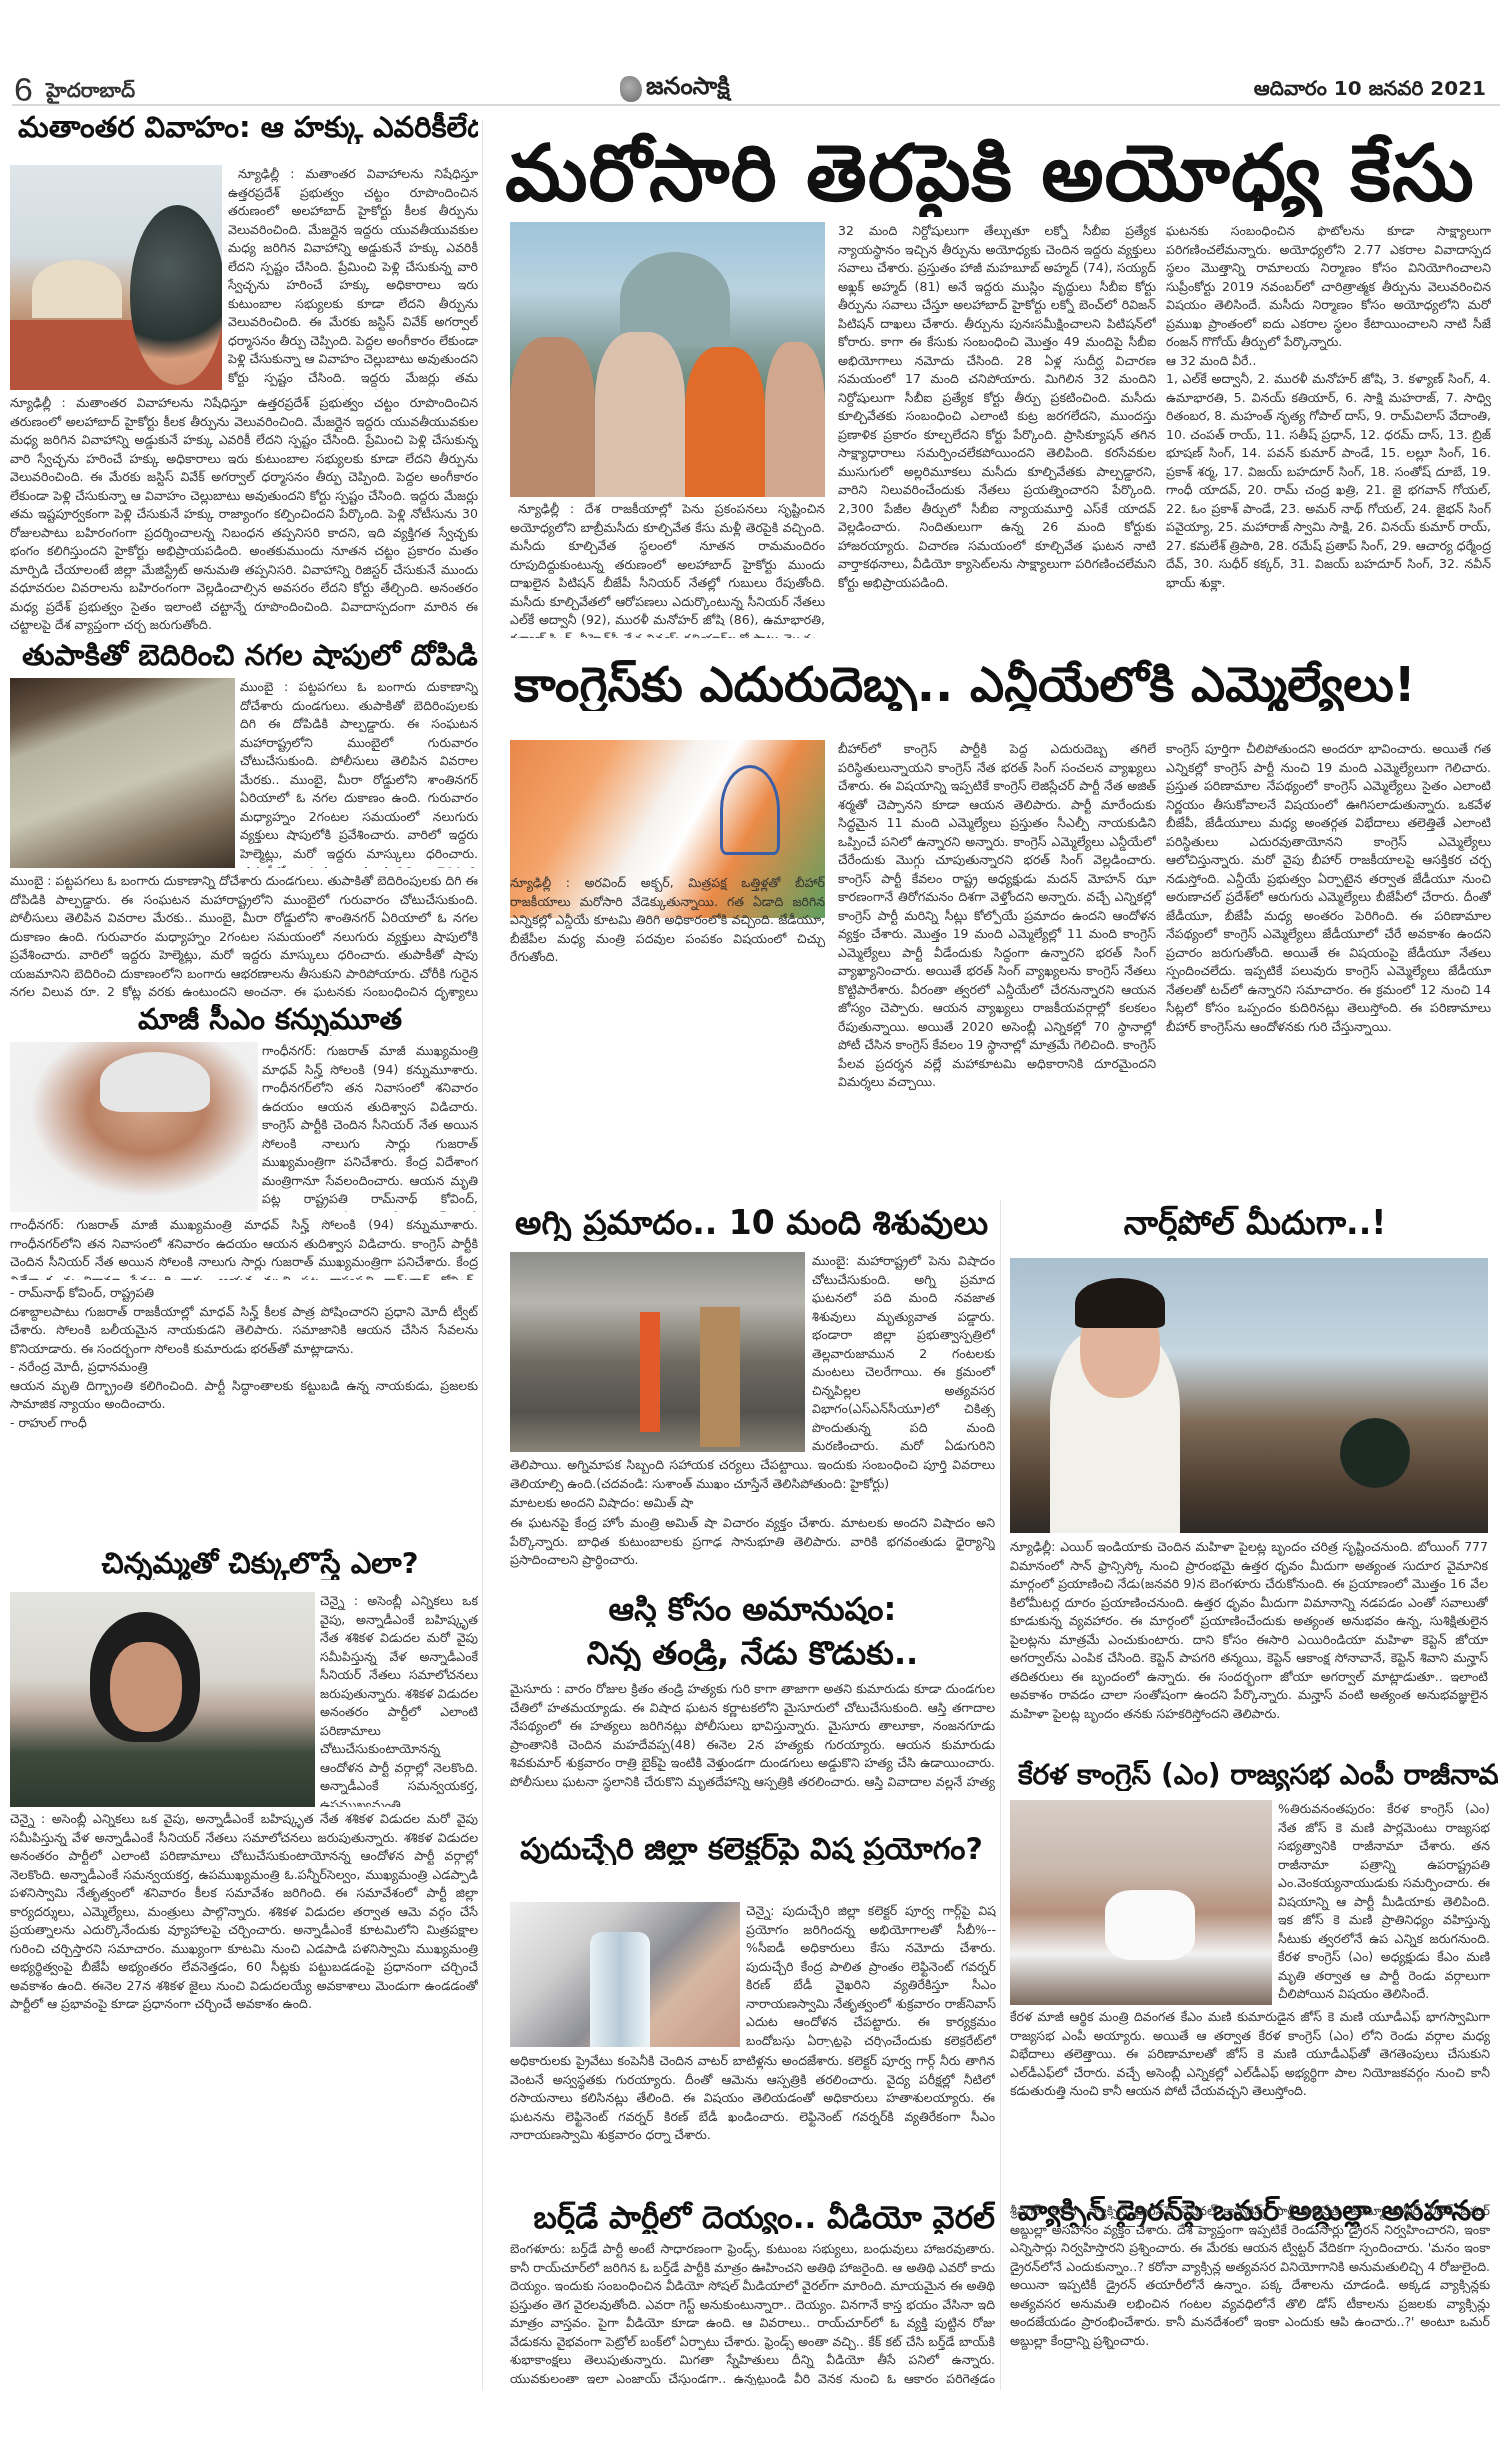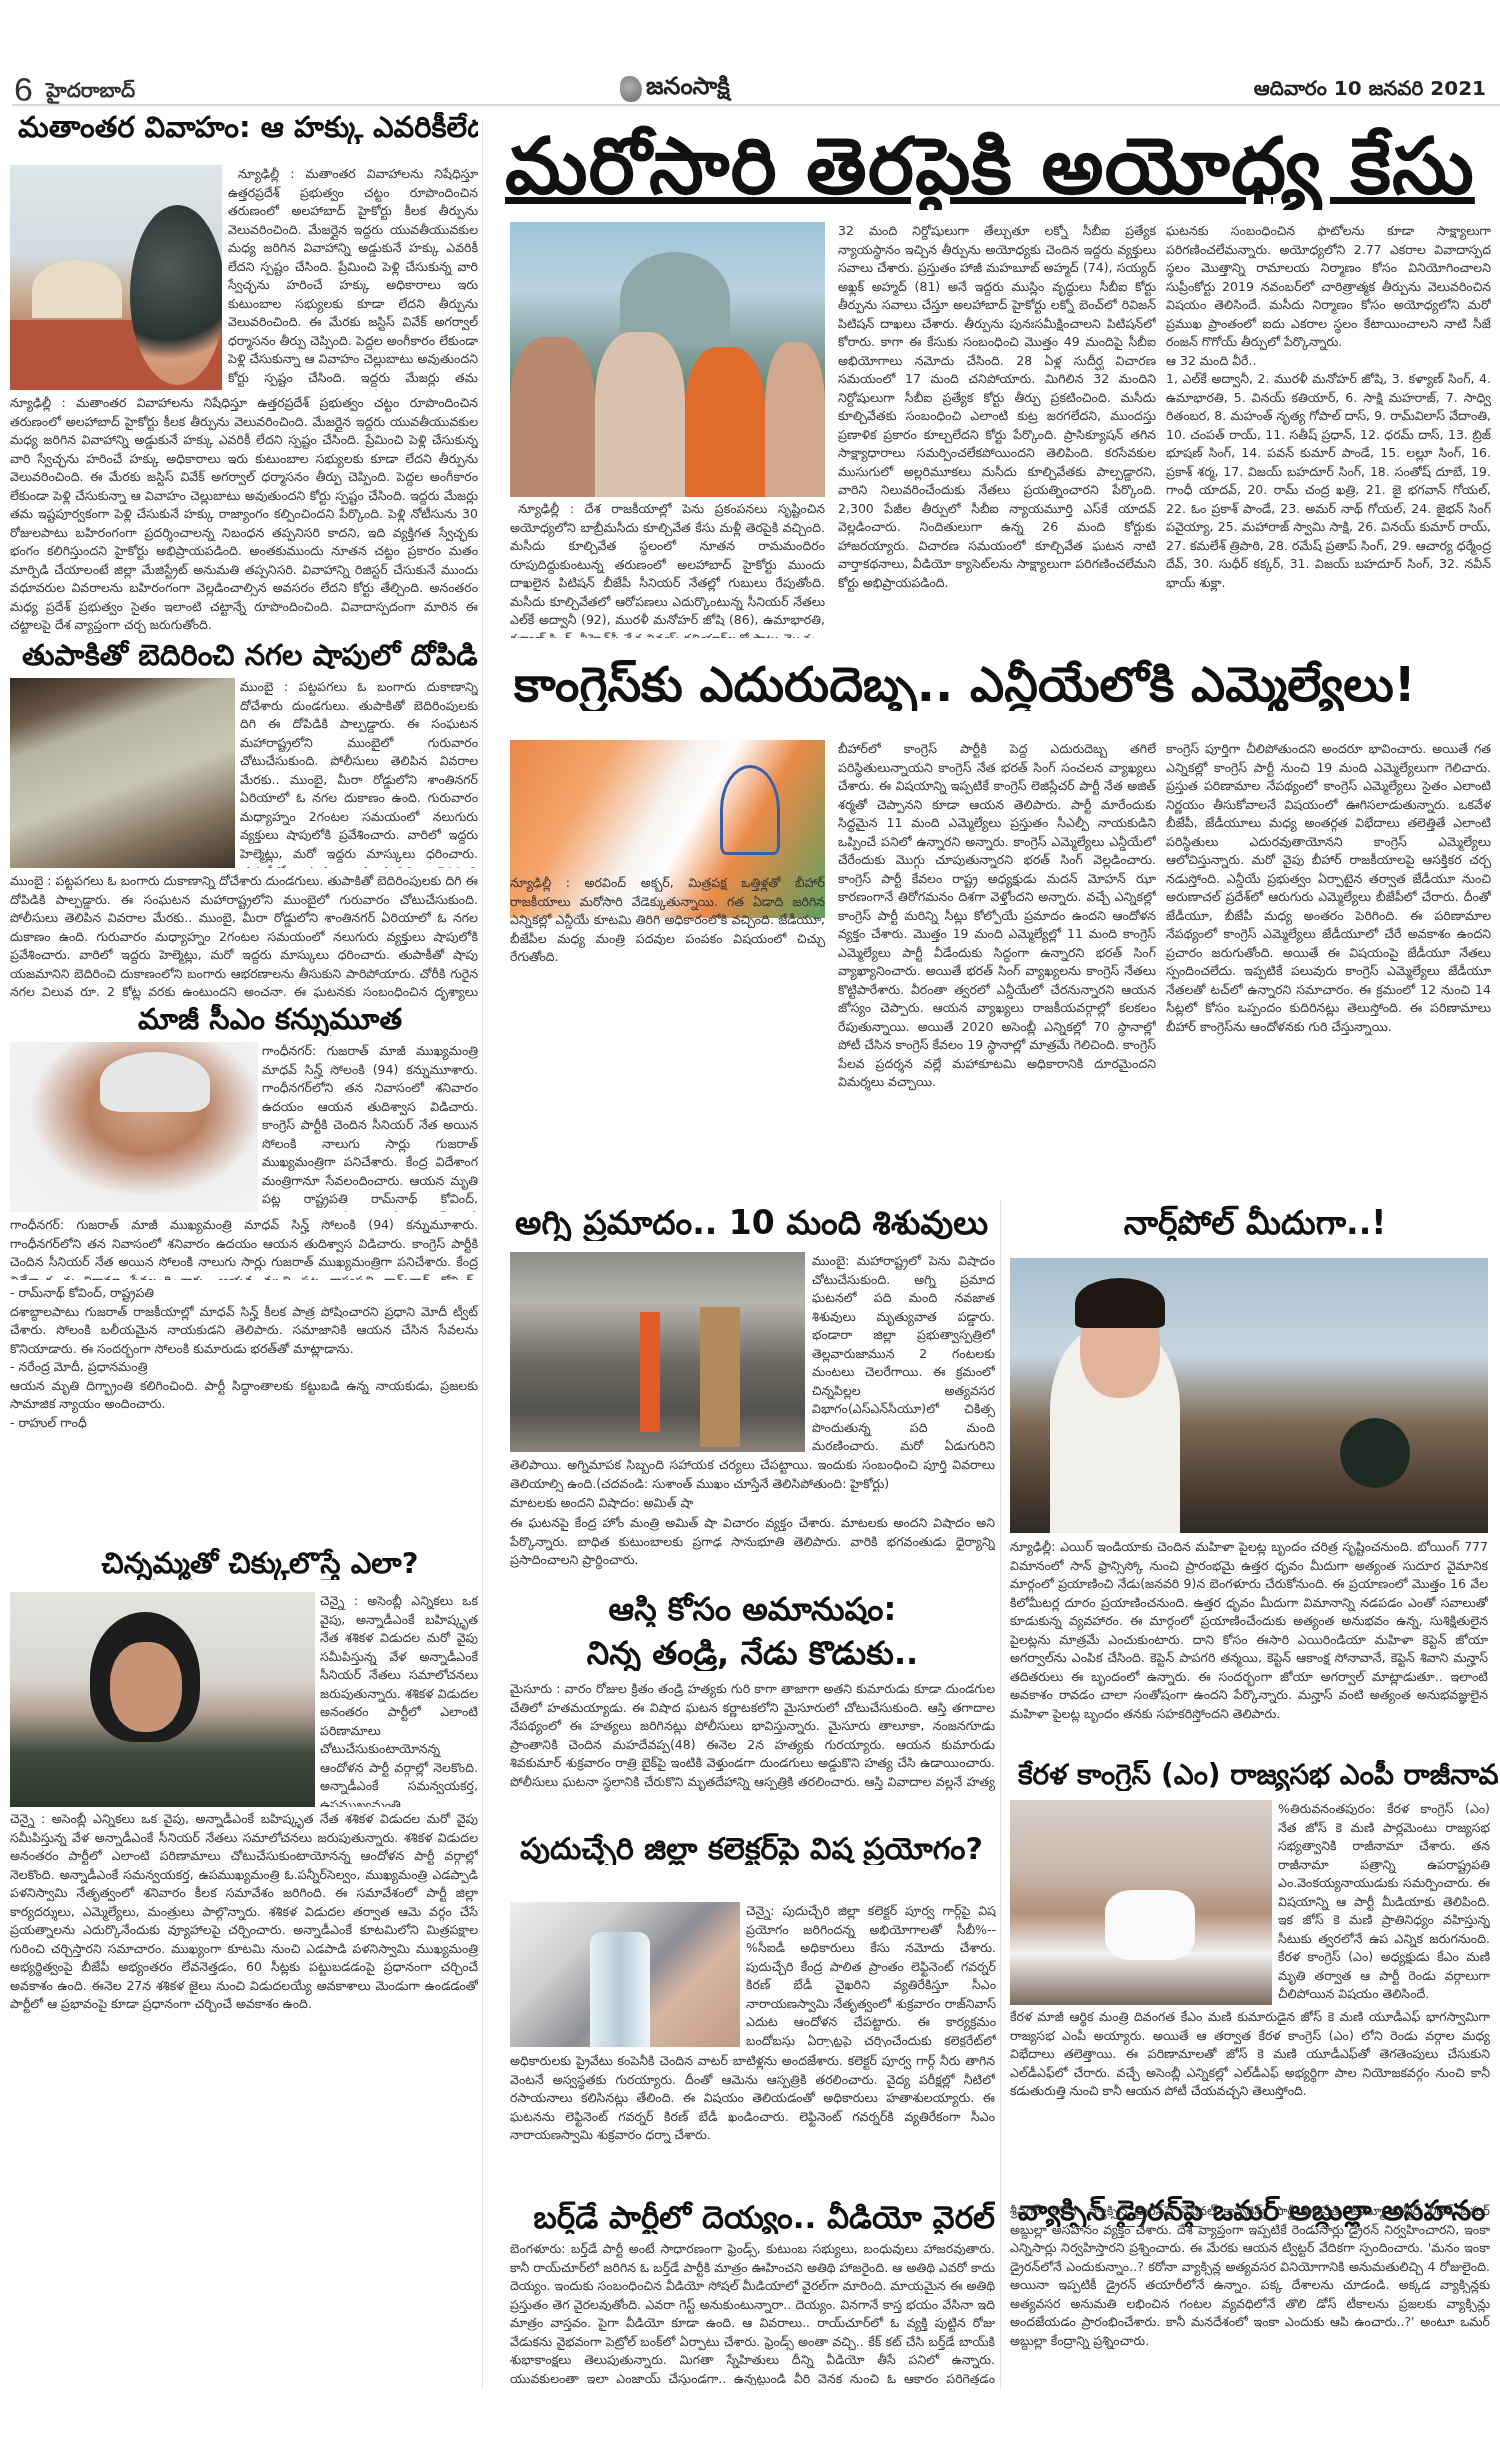--- a/index.html
+++ b/index.html
@@ -62,21 +62,21 @@
 </div>
 
 <div class="abs hl" style="left:80px; top:1548px; width:360px; font-size:29px; text-align:center;">చిన్నమ్మతో చిక్కులొస్తే ఎలా?</div>
 <div class="abs img" style="left:10px; top:1592px; width:305px; height:215px; background: linear-gradient(180deg,#e4e4e0 0%,#d8d6cf 40%,#b9a69a 55%,#3e4a3c 75%,#2d3a2e 100%);">
   <div style="position:absolute; left:80px; top:20px; width:110px; height:130px; background:#1d1d1d; border-radius:50% 50% 40% 40%;"></div>
   <div style="position:absolute; left:100px; top:50px; width:72px; height:90px; background:#c79377; border-radius:45%;"></div>
 </div>
 <div class="abs body" style="left:320px; top:1592px; width:158px; height:215px;">చెన్నై : అసెంబ్లీ ఎన్నికలు ఒక వైపు, అన్నాడీఎంకే బహిష్కృత నేత శశికళ విడుదల మరో వైపు సమీపిస్తున్న వేళ అన్నాడీఎంకే సీనియర్ నేతలు సమాలోచనలు జరుపుతున్నారు. శశికళ విడుదల అనంతరం పార్టీలో ఎలాంటి పరిణామాలు చోటుచేసుకుంటాయోనన్న ఆందోళన పార్టీ వర్గాల్లో నెలకొంది. అన్నాడీఎంకే సమన్వయకర్త, ఉపముఖ్యమంత్రి ఓ.పన్నీర్‌సెల్వం, ముఖ్యమంత్రి ఎడప్పాడి పళనిస్వామి నేతృత్వంలో శనివారం కీలక సమావేశం జరిగింది. ఈ సమావేశంలో పార్టీ జిల్లా కార్యదర్శులు, ఎమ్మెల్యేలు, మంత్రులు పాల్గొన్నారు. శశికళ విడుదల తర్వాత ఆమె వర్గం చేసే ప్రయత్నాలను ఎదుర్కొనేందుకు వ్యూహాలపై చర్చించారు. అన్నాడీఎంకే కూటమిలోని మిత్రపక్షాల గురించి చర్చిస్తారని సమాచారం. ముఖ్యంగా కూటమి నుంచి ఎడపాడి పళనిస్వామి ముఖ్యమంత్రి అభ్యర్థిత్వంపై బీజేపీ అభ్యంతరం లేవనెత్తడం, 60 సీట్లకు పట్టుబడడంపై ప్రధానంగా చర్చించే అవకాశం ఉంది. ఈనెల 27న శశికళ జైలు నుంచి విడుదలయ్యే అవకాశాలు మెండుగా ఉండడంతో పార్టీలో ఆ ప్రభావంపై కూడా ప్రధానంగా చర్చించే అవకాశం ఉంది.</div>
 <div class="abs body" style="left:10px; top:1810px; width:468px; height:560px;">చెన్నై : అసెంబ్లీ ఎన్నికలు ఒక వైపు, అన్నాడీఎంకే బహిష్కృత నేత శశికళ విడుదల మరో వైపు సమీపిస్తున్న వేళ అన్నాడీఎంకే సీనియర్ నేతలు సమాలోచనలు జరుపుతున్నారు. శశికళ విడుదల అనంతరం పార్టీలో ఎలాంటి పరిణామాలు చోటుచేసుకుంటాయోనన్న ఆందోళన పార్టీ వర్గాల్లో నెలకొంది. అన్నాడీఎంకే సమన్వయకర్త, ఉపముఖ్యమంత్రి ఓ.పన్నీర్‌సెల్వం, ముఖ్యమంత్రి ఎడప్పాడి పళనిస్వామి నేతృత్వంలో శనివారం కీలక సమావేశం జరిగింది. ఈ సమావేశంలో పార్టీ జిల్లా కార్యదర్శులు, ఎమ్మెల్యేలు, మంత్రులు పాల్గొన్నారు. శశికళ విడుదల తర్వాత ఆమె వర్గం చేసే ప్రయత్నాలను ఎదుర్కొనేందుకు వ్యూహాలపై చర్చించారు. అన్నాడీఎంకే కూటమిలోని మిత్రపక్షాల గురించి చర్చిస్తారని సమాచారం. ముఖ్యంగా కూటమి నుంచి ఎడపాడి పళనిస్వామి ముఖ్యమంత్రి అభ్యర్థిత్వంపై బీజేపీ అభ్యంతరం లేవనెత్తడం, 60 సీట్లకు పట్టుబడడంపై ప్రధానంగా చర్చించే అవకాశం ఉంది. ఈనెల 27న శశికళ జైలు నుంచి విడుదలయ్యే అవకాశాలు మెండుగా ఉండడంతో పార్టీలో ఆ ప్రభావంపై కూడా ప్రధానంగా చర్చించే అవకాశం ఉంది.</div>
 
-<div class="abs hl" style="left:505px; top:124px; width:990px; font-size:78px; letter-spacing:1px;text-decoration:underline;">మరోసారి తెరపైకి అయోధ్య కేసు</div>
+<div class="abs hl" style="left:505px; top:131px; width:990px; font-size:78px; letter-spacing:1px;">మరోసారి తెరపైకి అయోధ్య కేసు</div>
 <div class="abs img" style="left:510px; top:222px; width:315px; height:275px; background: linear-gradient(180deg,#9fc4da 0%,#b9d2df 25%,#8aa3a3 45%,#6d8a7a 60%,#8a7a6e 75%,#c47d4e 100%);">
   <div style="position:absolute; left:110px; top:30px; width:110px; height:95px; background:#8ea7a8; border-radius:50% 50% 0 0;"></div>
   <div style="position:absolute; left:0; top:115px; width:85px; height:160px; background:#b98a6e; border-radius:40% 40% 0 0;"></div>
   <div style="position:absolute; left:85px; top:110px; width:90px; height:165px; background:#d9c1ae; border-radius:40% 40% 0 0;"></div>
   <div style="position:absolute; left:175px; top:125px; width:80px; height:150px; background:#e06b2a; border-radius:40% 40% 0 0;"></div>
   <div style="position:absolute; left:255px; top:120px; width:60px; height:155px; background:#d1a88e; border-radius:40% 40% 0 0;"></div>
 </div>
 <div class="abs cap" style="left:510px; top:500px; width:315px; height:138px; text-indent:8px; overflow:hidden;">న్యూఢిల్లీ : దేశ రాజకీయాల్లో పెను ప్రకంపనలు సృష్టించిన అయోధ్యలోని బాబ్రీమసీదు కూల్చివేత కేసు మళ్లీ తెరపైకి వచ్చింది. మసీదు కూల్చివేత స్థలంలో నూతన రామమందిరం రూపుదిద్దుకుంటున్న తరుణంలో అలహాబాద్ హైకోర్టు ముందు దాఖలైన పిటిషన్ బీజేపీ సీనియర్ నేతల్లో గుబులు రేపుతోంది. మసీదు కూల్చివేతలో ఆరోపణలు ఎదుర్కొంటున్న సీనియర్ నేతలు ఎల్‌కే అద్వానీ (92), మురళీ మనోహర్ జోషి (86), ఉమాభారతి, కళ్యాణ్ సింగ్, వీహెచ్‌పీ నేత వినయ్ కతియార్‌లతో పాటు మొత్తం</div>
 <div class="abs body" style="left:838px; top:222px; width:318px; height:416px;">32 మంది నిర్దోషులుగా తేల్చుతూ లక్నో సీబీఐ ప్రత్యేక న్యాయస్థానం ఇచ్చిన తీర్పును అయోధ్యకు చెందిన ఇద్దరు వ్యక్తులు సవాలు చేశారు. ప్రస్తుతం హాజీ మహబూబ్ అహ్మద్ (74), సయ్యద్ అఖ్లక్ అహ్మద్ (81) అనే ఇద్దరు ముస్లిం వృద్ధులు సీబీఐ కోర్టు తీర్పును సవాలు చేస్తూ అలహాబాద్ హైకోర్టు లక్నో బెంచ్‌లో రివిజన్ పిటిషన్ దాఖలు చేశారు. తీర్పును పునఃసమీక్షించాలని పిటిషన్‌లో కోరారు. కాగా ఈ కేసుకు సంబంధించి మొత్తం 49 మందిపై సీబీఐ అభియోగాలు నమోదు చేసింది. 28 ఏళ్ల సుదీర్ఘ విచారణ సమయంలో 17 మంది చనిపోయారు. మిగిలిన 32 మందిని నిర్దోషులుగా సీబీఐ ప్రత్యేక కోర్టు తీర్పు ప్రకటించింది. మసీదు కూల్చివేతకు సంబంధించి ఎలాంటి కుట్ర జరగలేదని, ముందస్తు ప్రణాళిక ప్రకారం కూల్చలేదని కోర్టు పేర్కొంది. ప్రాసిక్యూషన్ తగిన సాక్ష్యాధారాలు సమర్పించలేకపోయిందని తెలిపింది. కరసేవకుల ముసుగులో అల్లరిమూకలు మసీదు కూల్చివేతకు పాల్పడ్డారని, వారిని నిలువరించేందుకు నేతలు ప్రయత్నించారని పేర్కొంది. 2,300 పేజీల తీర్పులో సీబీఐ న్యాయమూర్తి ఎస్‌కే యాదవ్ వెల్లడించారు. నిందితులుగా ఉన్న 26 మంది కోర్టుకు హాజరయ్యారు. విచారణ సమయంలో కూల్చివేత ఘటన నాటి వార్తాకథనాలు, వీడియో క్యాసెట్‌లను సాక్ష్యాలుగా పరిగణించలేమని కోర్టు అభిప్రాయపడింది.</div>
 <div class="abs" style="left:1166px; top:222px; width:325px; height:416px; overflow:hidden;">

